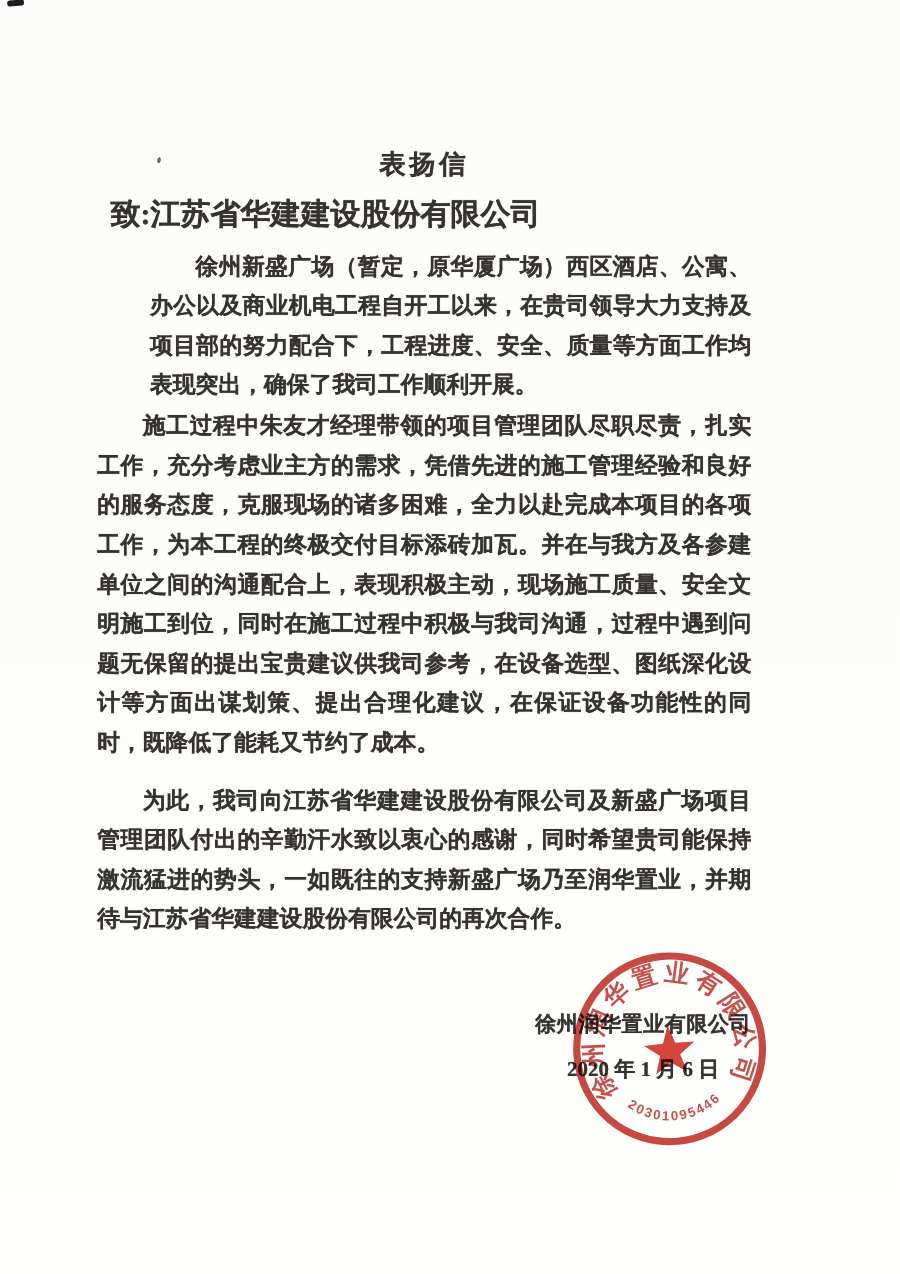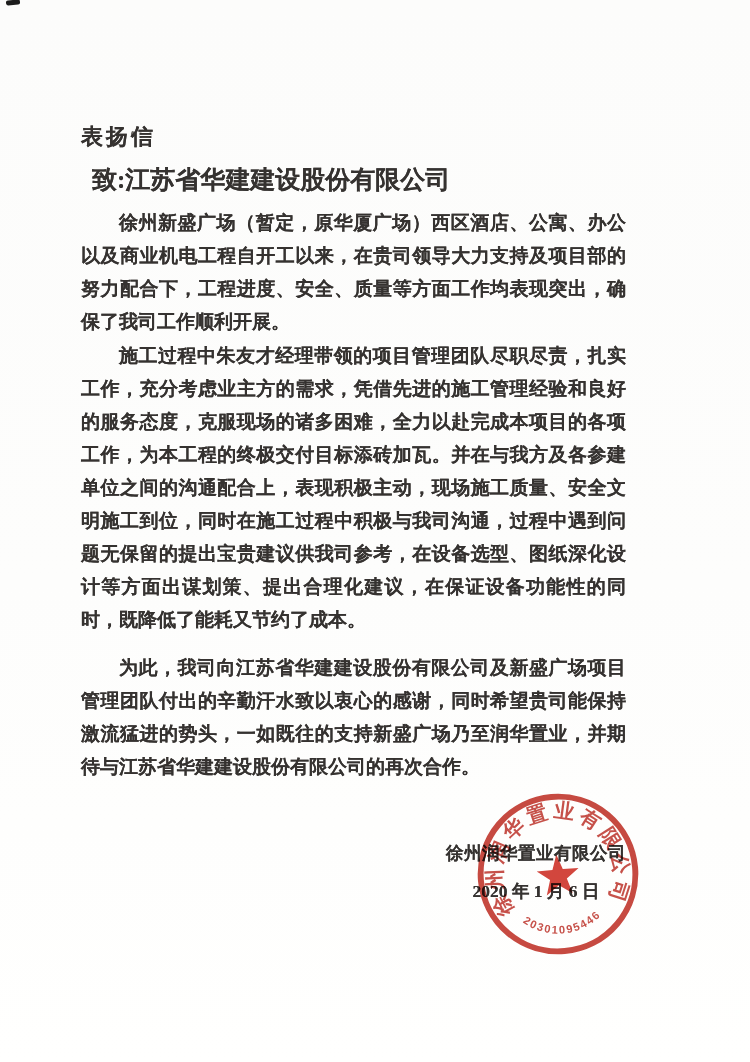--- a/index.html
+++ b/index.html
@@ -45,38 +45,38 @@
     width: 545px;
     padding-top: 124px;
     text-shadow: 0 0 0.6px rgba(52, 48, 46, 0.85);
   }
   .letter-title {
     margin: 0;
     font-size: 22px;
     font-weight: 700;
     letter-spacing: 3px;
     line-height: 26px;
-    text-align: left;
+    text-align: center;
   }
   .addressee {
     margin-top: 17px;
     margin-left: 11px;
     font-size: 25px;
     font-weight: 700;
     line-height: 26px;
   }
   .para {
     margin: 0;
     font-size: 19px;
     font-weight: 600;
     line-height: 33px;
     text-align: justify;
     text-indent: 2em;
   }
-  .para-1 { margin-top: 13px; }
+  .para-1 { margin-top: 13px; margin-left: 44px; }
   .para-2 { margin-top: 1px; }
   .para-3 { margin-top: 15px; }
   .signature-row {
     margin-top: 57px;
     display: flex;
     justify-content: flex-end;
   }
   .signature-block {
     text-align: center;
   }

